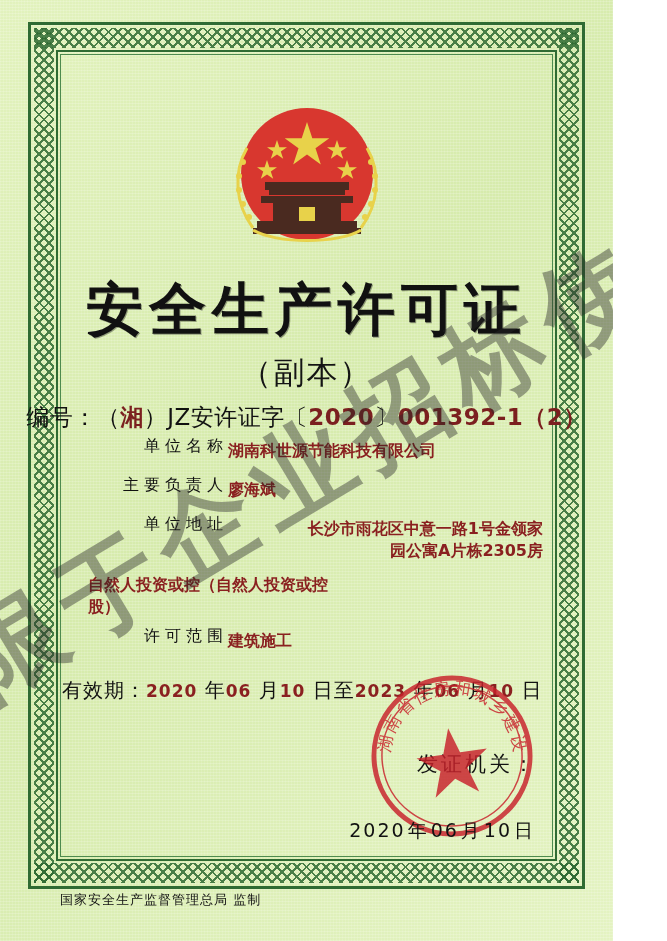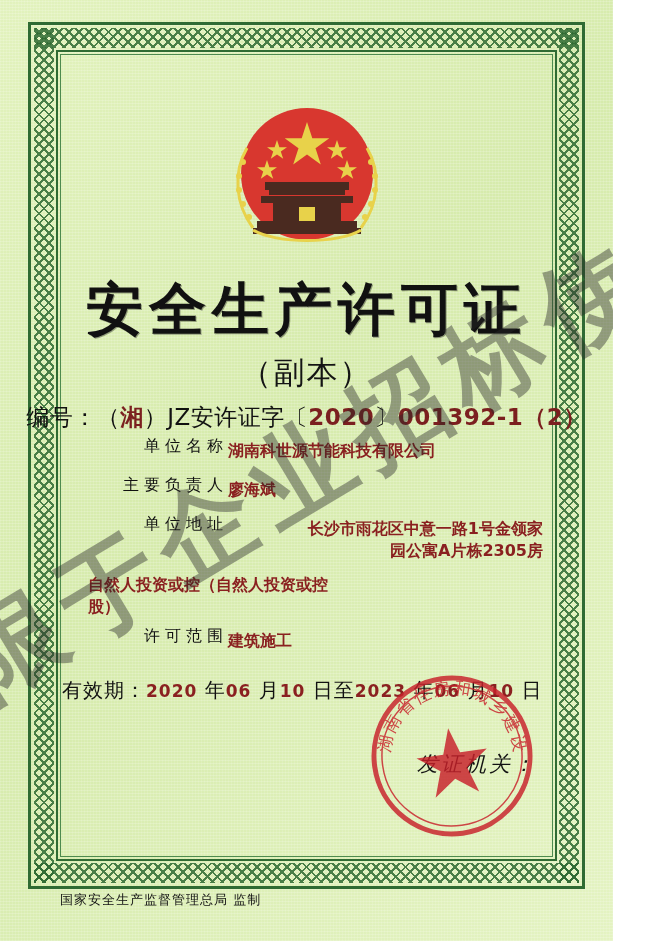--- a/index.html
+++ b/index.html
@@ -152,21 +152,20 @@
   .validity .vdate { color: #8a2020; font-weight: bold; font-size: 17px; }
 
   
   .issuer {
     position: absolute;
     right: 76px;
     top: 750px;
     font-size: 21px;
     color: #111;
     letter-spacing: 3px;
-    font-style: italic;
   }
   .issue-date {
     position: absolute;
     right: 76px;
     top: 818px;
     font-size: 19px;
     color: #111;
     letter-spacing: 2px;
   }
   .issue-date .d { margin: 0 2px; }
@@ -316,20 +315,23 @@
       <circle cx="84" cy="84" r="78" fill="none" stroke="#c8202a" stroke-width="5"></circle>
       <circle cx="84" cy="84" r="70" fill="none" stroke="#c8202a" stroke-width="1.5"></circle>
       <polygon points="84,56 92.5,81.5 119.5,81.5 97.5,97.5 106,123 84,107 62,123 70.5,97.5 48.5,81.5 75.5,81.5" fill="#c8202a"></polygon>
       <path id="sealArc" d="M 22,84 A 62,62 0 0 1 146,84" fill="none"></path>
       <text font-size="17" fill="#c8202a" font-family="'DejaVu Sans', sans-serif" letter-spacing="2">
         <textPath href="#sealArc" startOffset="6%">湖南省住房和城乡建设厅</textPath>
       </text>
     </svg>
   </div>
 
+  <div class="issue-date">
+    <span>2020</span><span class="d">年</span><span>06</span><span class="d">月</span><span>10</span><span class="d">日</span>
+  </div>
 
   <div class="watermark">
     <span>仅限于企业招标使用</span>
   </div>
 
   <div class="footer">国家安全生产监督管理总局 监制</div>
 
 </div>
 
 </body></html>

